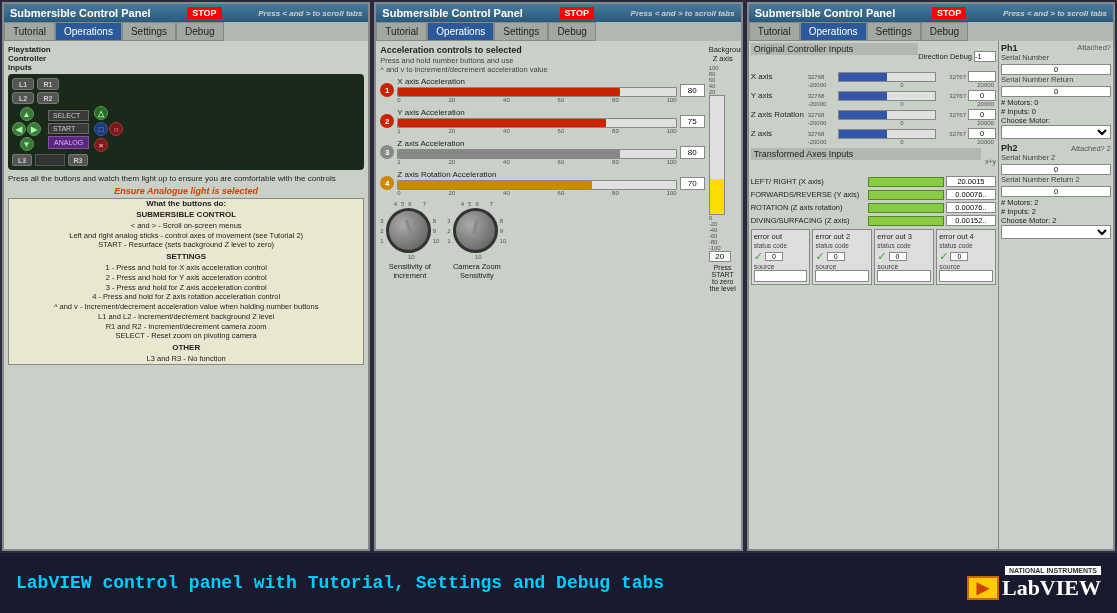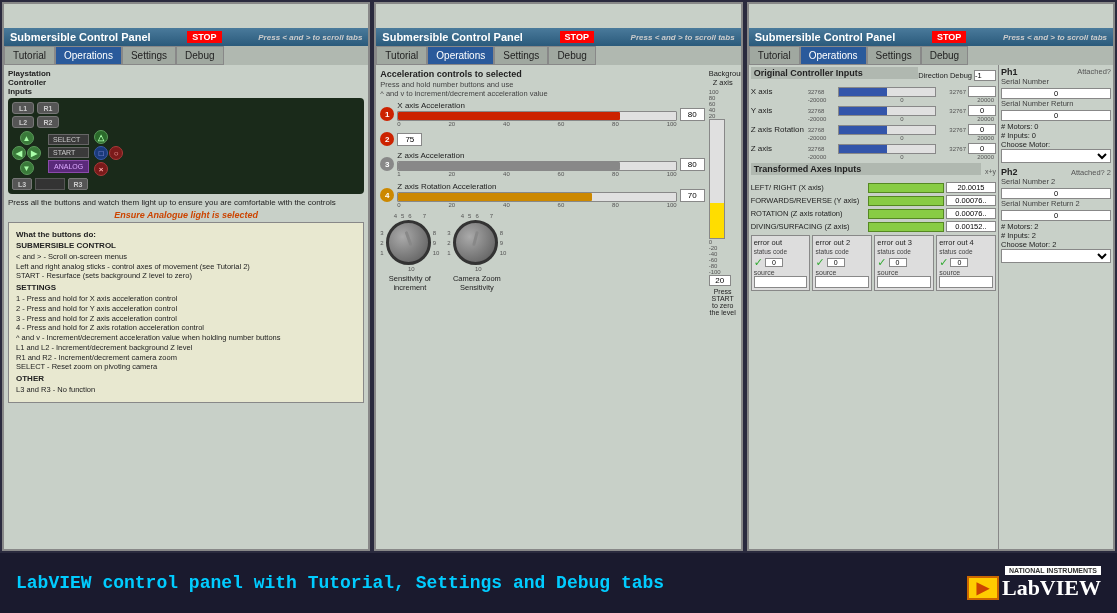--- a/index.html
+++ b/index.html
@@ -32,21 +32,20 @@
 
     .panel-header {
       background: linear-gradient(to bottom, #4a7a9b, #2a5a7b);
       color: white;
       padding: 3px 6px;
       display: flex;
       align-items: center;
       justify-content: space-between;
       font-size: 11px;
       font-weight: bold;
-      margin-top: 24px;
     }
 
     .panel-title {
       color: #ffffff;
       font-weight: bold;
     }
 
     .stop-btn {
       background: red;
       color: white;
@@ -170,25 +169,26 @@
       color: #cc4400;
       font-size: 9px;
       font-weight: bold;
       font-style: italic;
       text-align: center;
     }
 
     .info-box {
       background: #e8e8d0;
       border: 1px solid #888;
-      padding: 7px;
+      padding: 0;
       margin-top: 2px;
       font-size: 7.5px;
       color: #222;
       line-height: 1.35;
+      text-align: center;
     }
 
     .info-title {
       font-weight: bold;
       font-size: 8px;
     }
 
     
     .accel-label {
       font-size: 9px;
@@ -315,25 +315,25 @@
 
     .v-fill-yellow {
       width: 100%;
       background: #ffdd00;
       height: 30%;
     }
 
     
     .debug-section-title {
       font-size: 9px;
-      font-weight: bold;
+      font-weight: normal;
       color: #222;
       background: #b0b8b0;
       padding: 1px 3px;
-      margin-bottom: 5px;
+      margin-bottom: 14px;
     }
 
     .axis-label {
       font-size: 8px;
       color: #222;
       width: 55px;
       flex-shrink: 0;
     }
 
     .axis-bar {
@@ -646,20 +646,34 @@
                   <span>60</span>
                   <span>80</span>
                   <span>100</span>
               </div>
             </div>
             <input class="slider-val" value="80" readonly="" style="width: 25px; font-size: 8px;">
           </div>
 
           <div class="slider-row">
             <div class="slider-num">2</div>
+            <div class="slider-container">
+              <div class="slider-name">Y axis Acceleration</div>
+              <div class="slider-track">
+                <div class="slider-fill" style="width:75%;"></div>
+              </div>
+              <div class="slider-markers">
+                <span>1</span>
+                  <span>20</span>
+                  <span>40</span>
+                  <span>60</span>
+                  <span>80</span>
+                  <span>100</span>
+              </div>
+            </div>
             <input class="slider-val" value="75" readonly="" style="width: 25px; font-size: 8px;">
           </div>
 
           <div class="slider-row">
             <div class="slider-num n3">3</div>
             <div class="slider-container">
               <div class="slider-name">Z axis Acceleration</div>
               <div class="slider-track">
                 <div class="slider-fill gray-fill" style="width:80%;"></div>
               </div>

